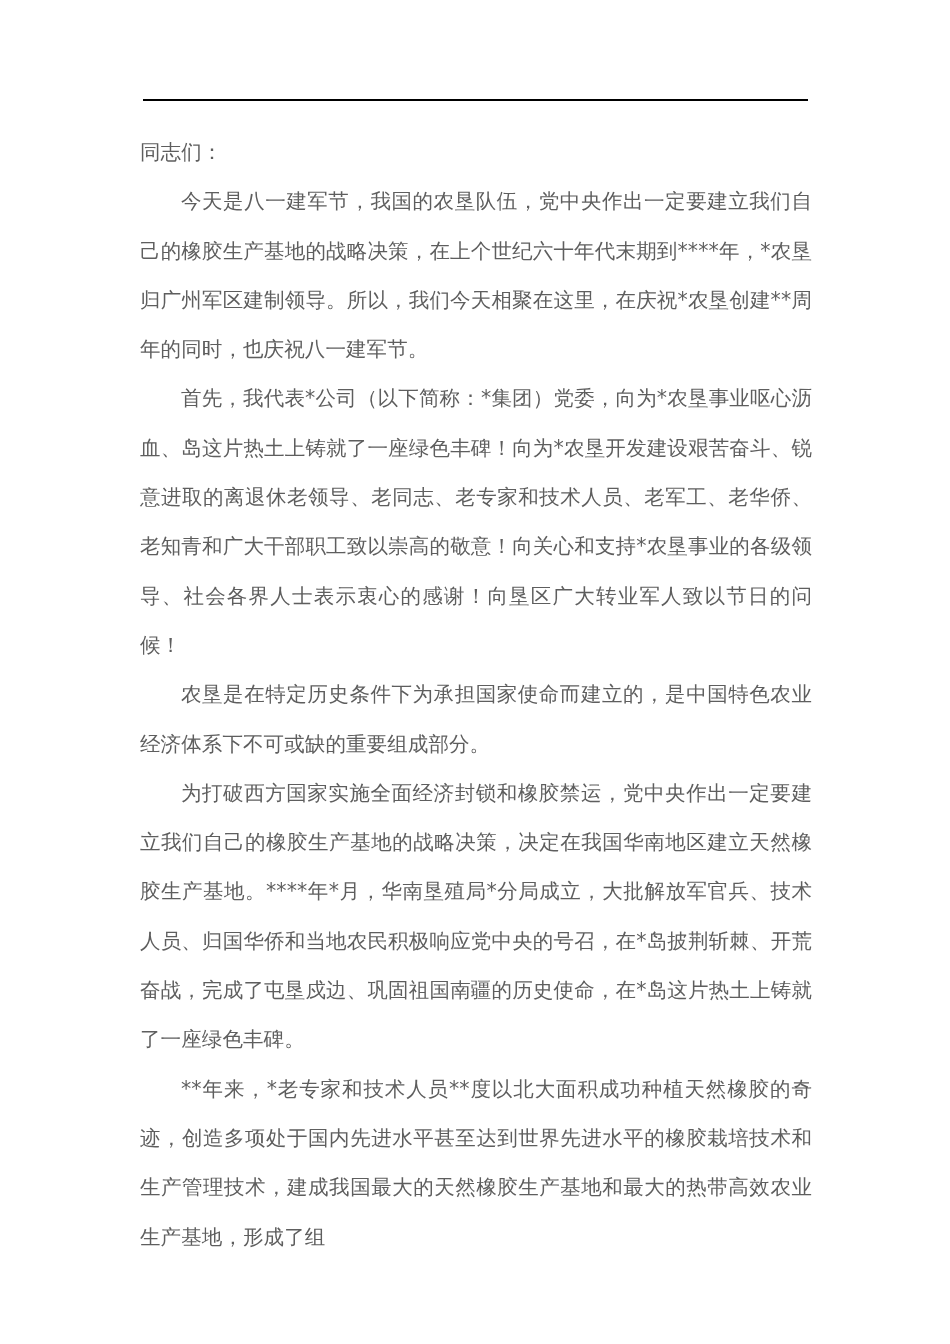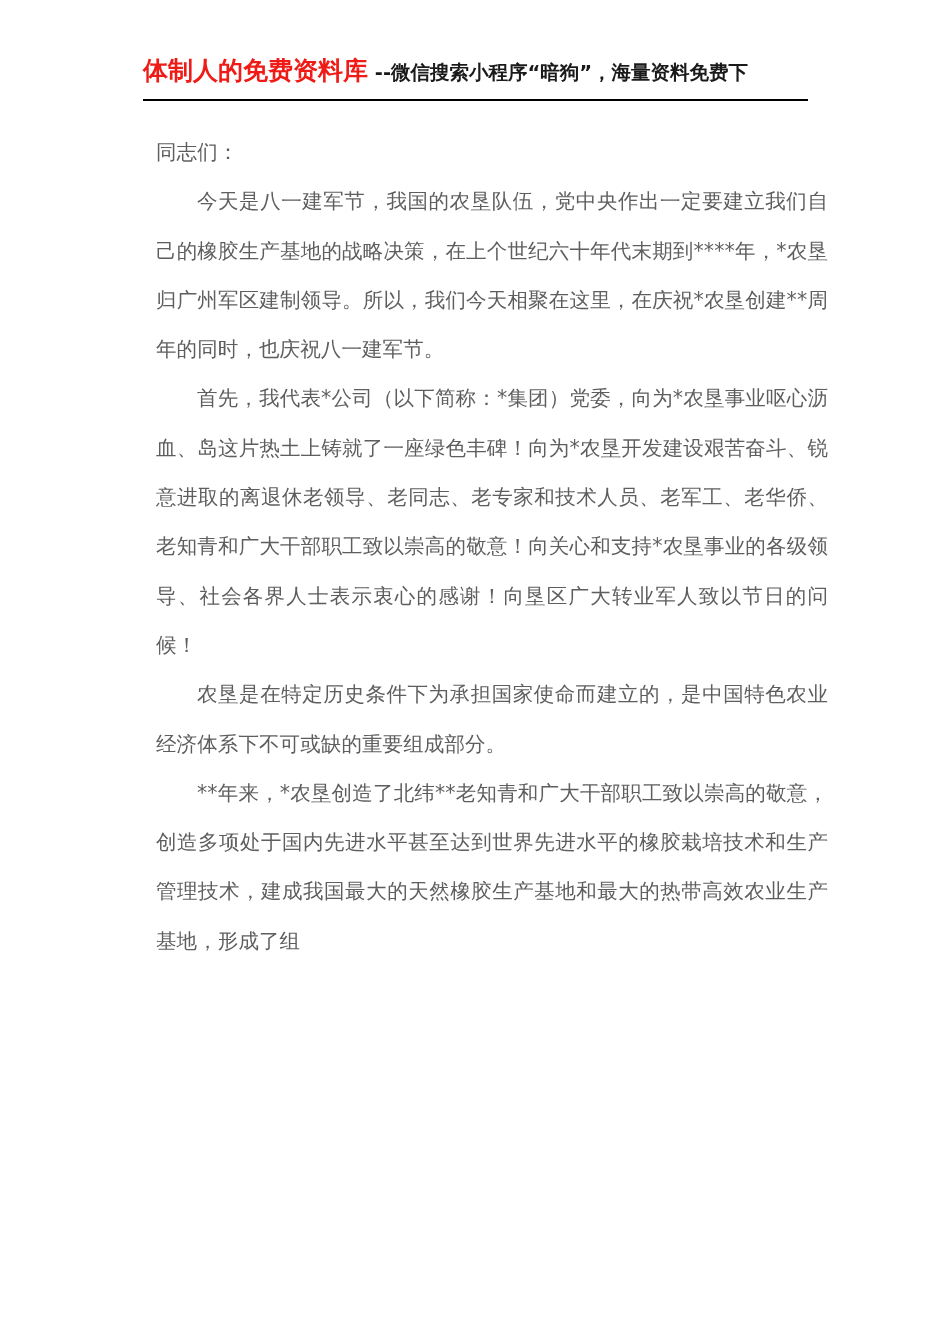--- a/index.html
+++ b/index.html
@@ -54,21 +54,21 @@
     left: 143px;
     top: 99px;
     width: 665px;
     height: 0;
     border-top: 2px solid #000000;
   }
 
   
   .doc-body {
     position: absolute;
-    left: 156px;
+    left: 140px;
     top: 128px;
     width: 672px;
   }
 
   .para {
     font-size: 20.5px;
     color: #5e5e5e;
     line-height: 49.3px;
     margin: 0;
     text-align: justify;
@@ -83,29 +83,25 @@
 
   .para.no-indent {
     text-indent: 0;
   }
 </style>
 </head>
 <body>
 
 <div class="page">
 
-  <div class="header-band">
-    <div class="header-line">
-      <span class="header-brand">体制人的免费资料库</span><span class="header-tail"> --微信搜索小程序“暗狗”，海量资料免费下</span>
-    </div>
-  </div>
 
   <div class="header-rule"></div>
 
   <div class="doc-body">
     <p class="para no-indent">同志们：</p>
     <p class="para indent">今天是八一建军节，我国的农垦队伍，党中央作出一定要建立我们自己的橡胶生产基地的战略决策，在上个世纪六十年代末期到****年，*农垦归广州军区建制领导。所以，我们今天相聚在这里，在庆祝*农垦创建**周年的同时，也庆祝八一建军节。</p>
     <p class="para indent">首先，我代表*公司（以下简称：*集团）党委，向为*农垦事业呕心沥血、岛这片热土上铸就了一座绿色丰碑！向为*农垦开发建设艰苦奋斗、锐意进取的离退休老领导、老同志、老专家和技术人员、老军工、老华侨、老知青和广大干部职工致以崇高的敬意！向关心和支持*农垦事业的各级领导、社会各界人士表示衷心的感谢！向垦区广大转业军人致以节日的问候！</p>
     <p class="para indent">农垦是在特定历史条件下为承担国家使命而建立的，是中国特色农业经济体系下不可或缺的重要组成部分。</p>
-    <p class="para indent">**年来，*农垦创造了北纬**老知青和广大干部职工致以崇高的敬意，创造多项处于国内先进水平甚至达到世界先进水平的橡胶栽培技术和生产管理技术，建成我国最大的天然橡胶生产基地和最大的热带高效农业生产基地，形成了组</p>
+    <p class="para indent">为打破西方国家实施全面经济封锁和橡胶禁运，党中央作出一定要建立我们自己的橡胶生产基地的战略决策，决定在我国华南地区建立天然橡胶生产基地。****年*月，华南垦殖局*分局成立，大批解放军官兵、技术人员、归国华侨和当地农民积极响应党中央的号召，在*岛披荆斩棘、开荒奋战，完成了屯垦戍边、巩固祖国南疆的历史使命，在*岛这片热土上铸就了一座绿色丰碑。</p>
+    <p class="para indent">**年来，*老专家和技术人员**度以北大面积成功种植天然橡胶的奇迹，创造多项处于国内先进水平甚至达到世界先进水平的橡胶栽培技术和生产管理技术，建成我国最大的天然橡胶生产基地和最大的热带高效农业生产基地，形成了组</p>
   </div>
 
 </div>
 
 </body></html>

